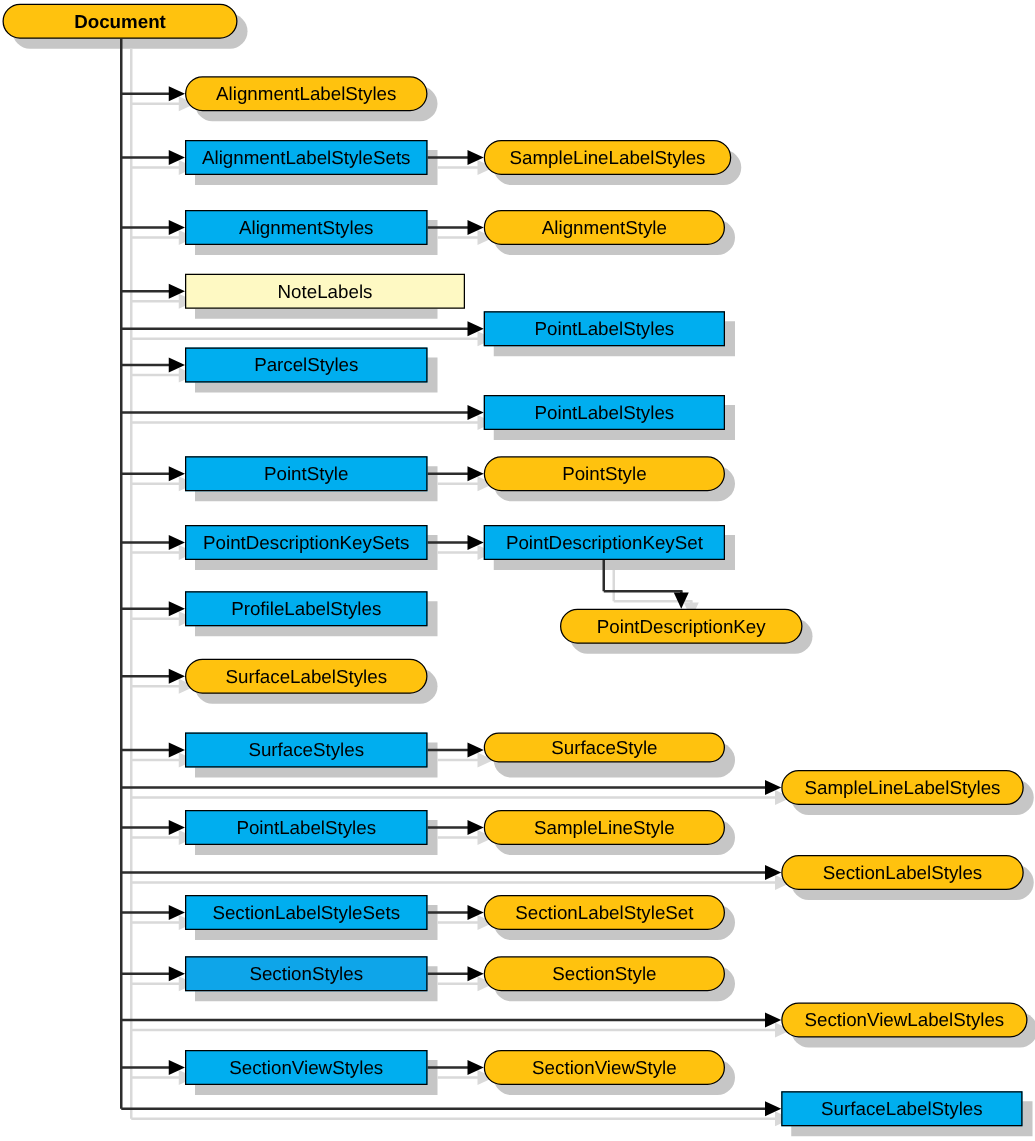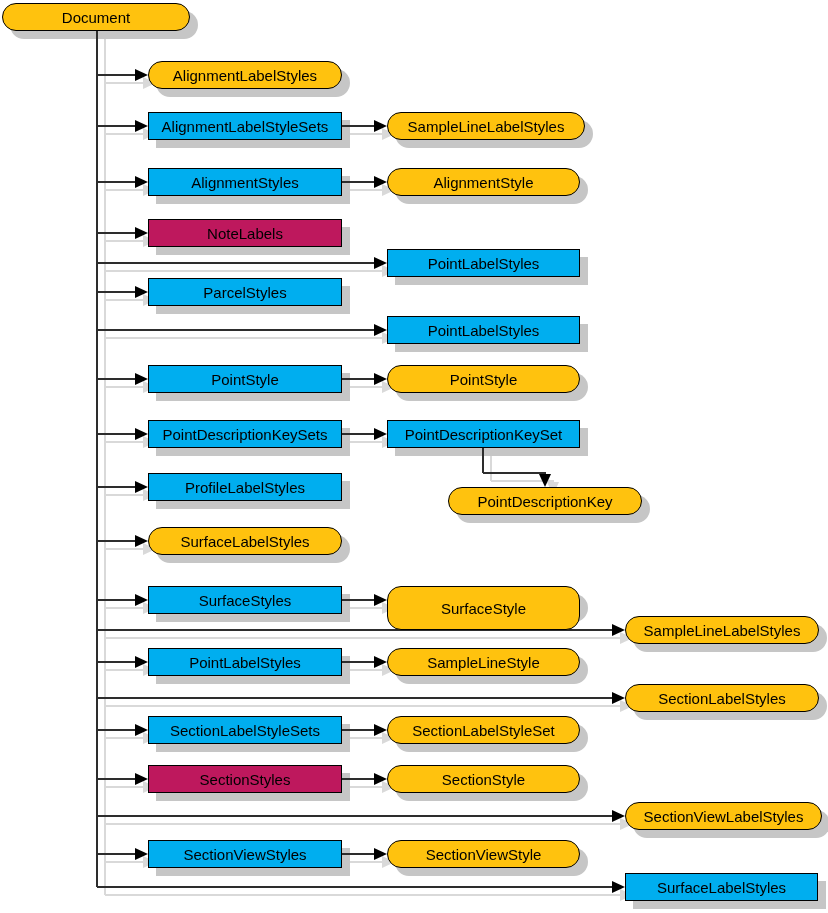--- a/index.html
+++ b/index.html
@@ -174,39 +174,39 @@
     <div class="arrow" style="left: 374px; top: 656px; border-top: 6px solid transparent; border-bottom: 6px solid transparent; border-left: 13px solid rgb(0, 0, 0);"></div>
     <div class="arrow" style="left: 612px; top: 692px; border-top: 6px solid transparent; border-bottom: 6px solid transparent; border-left: 13px solid rgb(0, 0, 0);"></div>
     <div class="arrow" style="left: 135px; top: 724px; border-top: 6px solid transparent; border-bottom: 6px solid transparent; border-left: 13px solid rgb(0, 0, 0);"></div>
     <div class="arrow" style="left: 374px; top: 724px; border-top: 6px solid transparent; border-bottom: 6px solid transparent; border-left: 13px solid rgb(0, 0, 0);"></div>
     <div class="arrow" style="left: 135px; top: 773px; border-top: 6px solid transparent; border-bottom: 6px solid transparent; border-left: 13px solid rgb(0, 0, 0);"></div>
     <div class="arrow" style="left: 374px; top: 773px; border-top: 6px solid transparent; border-bottom: 6px solid transparent; border-left: 13px solid rgb(0, 0, 0);"></div>
     <div class="arrow" style="left: 612px; top: 810px; border-top: 6px solid transparent; border-bottom: 6px solid transparent; border-left: 13px solid rgb(0, 0, 0);"></div>
     <div class="arrow" style="left: 135px; top: 848px; border-top: 6px solid transparent; border-bottom: 6px solid transparent; border-left: 13px solid rgb(0, 0, 0);"></div>
     <div class="arrow" style="left: 374px; top: 848px; border-top: 6px solid transparent; border-bottom: 6px solid transparent; border-left: 13px solid rgb(0, 0, 0);"></div>
     <div class="arrow" style="left: 612px; top: 881px; border-top: 6px solid transparent; border-bottom: 6px solid transparent; border-left: 13px solid rgb(0, 0, 0);"></div>
-    <div class="node pill" style="left: 2px; top: 3px; width: 188px; height: 28px; background: rgb(255, 194, 14); border-color: rgb(0, 0, 0); color: rgb(0, 0, 0);">
+    <div class="node pill" style="left: 2px; top: 3px; width: 188px; height: 28px; background: rgb(255, 194, 14); border-color: rgb(0, 0, 0); color: rgb(0, 0, 0); font-weight: bold;">
       <span>Document</span>
     </div>
     <div class="node pill" style="left: 148px; top: 61px; width: 194px; height: 28px; background: rgb(255, 194, 14); border-color: rgb(0, 0, 0); color: rgb(0, 0, 0);">
       <span>AlignmentLabelStyles</span>
     </div>
     <div class="node rect" style="left: 148px; top: 112px; width: 194px; height: 28px; background: rgb(0, 174, 239); border-color: rgb(0, 0, 0); color: rgb(0, 0, 0);">
       <span>AlignmentLabelStyleSets</span>
     </div>
     <div class="node pill" style="left: 387px; top: 112px; width: 198px; height: 28px; background: rgb(255, 194, 14); border-color: rgb(0, 0, 0); color: rgb(0, 0, 0);">
       <span>SampleLineLabelStyles</span>
     </div>
     <div class="node rect" style="left: 148px; top: 168px; width: 194px; height: 28px; background: rgb(0, 174, 239); border-color: rgb(0, 0, 0); color: rgb(0, 0, 0);">
       <span>AlignmentStyles</span>
     </div>
     <div class="node pill" style="left: 387px; top: 168px; width: 193px; height: 28px; background: rgb(255, 194, 14); border-color: rgb(0, 0, 0); color: rgb(0, 0, 0);">
       <span>AlignmentStyle</span>
     </div>
-    <div class="node rect" style="left: 148px; top: 219px; width: 194px; height: 28px; background: #be185d; border-color: rgb(0, 0, 0); color: rgb(0, 0, 0);">
+    <div class="node rect" style="left: 148px; top: 219px; width: 224px; height: 28px; background: #fef9c3; border-color: rgb(0, 0, 0); color: rgb(0, 0, 0);">
       <span>NoteLabels</span>
     </div>
     <div class="node rect" style="left: 387px; top: 249px; width: 193px; height: 28px; background: rgb(0, 174, 239); border-color: rgb(0, 0, 0); color: rgb(0, 0, 0);">
       <span>PointLabelStyles</span>
     </div>
     <div class="node rect" style="left: 148px; top: 278px; width: 194px; height: 28px; background: rgb(0, 174, 239); border-color: rgb(0, 0, 0); color: rgb(0, 0, 0);">
       <span>ParcelStyles</span>
     </div>
     <div class="node rect" style="left: 387px; top: 316px; width: 193px; height: 28px; background: rgb(0, 174, 239); border-color: rgb(0, 0, 0); color: rgb(0, 0, 0);">
       <span>PointLabelStyles</span>
@@ -228,42 +228,42 @@
     </div>
     <div class="node rect" style="left: 148px; top: 473px; width: 194px; height: 28px; background: rgb(0, 174, 239); border-color: rgb(0, 0, 0); color: rgb(0, 0, 0);">
       <span>ProfileLabelStyles</span>
     </div>
     <div class="node pill" style="left: 148px; top: 527px; width: 194px; height: 28px; background: rgb(255, 194, 14); border-color: rgb(0, 0, 0); color: rgb(0, 0, 0);">
       <span>SurfaceLabelStyles</span>
     </div>
     <div class="node rect" style="left: 148px; top: 586px; width: 194px; height: 28px; background: rgb(0, 174, 239); border-color: rgb(0, 0, 0); color: rgb(0, 0, 0);">
       <span>SurfaceStyles</span>
     </div>
-    <div class="node pill" style="left: 387px; top: 586px; width: 193px; height: 44px; background: rgb(255, 194, 14); border-color: rgb(0, 0, 0); color: rgb(0, 0, 0);">
+    <div class="node pill" style="left: 387px; top: 586px; width: 193px; height: 24px; background: rgb(255, 194, 14); border-color: rgb(0, 0, 0); color: rgb(0, 0, 0);">
       <span>SurfaceStyle</span>
     </div>
     <div class="node pill" style="left: 625px; top: 616px; width: 194px; height: 28px; background: rgb(255, 194, 14); border-color: rgb(0, 0, 0); color: rgb(0, 0, 0);">
       <span>SampleLineLabelStyles</span>
     </div>
     <div class="node rect" style="left: 148px; top: 648px; width: 194px; height: 28px; background: rgb(0, 174, 239); border-color: rgb(0, 0, 0); color: rgb(0, 0, 0);">
       <span>PointLabelStyles</span>
     </div>
     <div class="node pill" style="left: 387px; top: 648px; width: 193px; height: 28px; background: rgb(255, 194, 14); border-color: rgb(0, 0, 0); color: rgb(0, 0, 0);">
       <span>SampleLineStyle</span>
     </div>
     <div class="node pill" style="left: 625px; top: 684px; width: 194px; height: 28px; background: rgb(255, 194, 14); border-color: rgb(0, 0, 0); color: rgb(0, 0, 0);">
       <span>SectionLabelStyles</span>
     </div>
     <div class="node rect" style="left: 148px; top: 716px; width: 194px; height: 28px; background: rgb(0, 174, 239); border-color: rgb(0, 0, 0); color: rgb(0, 0, 0);">
       <span>SectionLabelStyleSets</span>
     </div>
     <div class="node pill" style="left: 387px; top: 716px; width: 193px; height: 28px; background: rgb(255, 194, 14); border-color: rgb(0, 0, 0); color: rgb(0, 0, 0);">
       <span>SectionLabelStyleSet</span>
     </div>
-    <div class="node rect" style="left: 148px; top: 765px; width: 194px; height: 28px; background: #be185d; border-color: rgb(0, 0, 0); color: rgb(0, 0, 0);">
+    <div class="node rect" style="left: 148px; top: 765px; width: 194px; height: 28px; background: #0ea5e9; border-color: rgb(0, 0, 0); color: rgb(0, 0, 0);">
       <span>SectionStyles</span>
     </div>
     <div class="node pill" style="left: 387px; top: 765px; width: 193px; height: 28px; background: rgb(255, 194, 14); border-color: rgb(0, 0, 0); color: rgb(0, 0, 0);">
       <span>SectionStyle</span>
     </div>
     <div class="node pill" style="left: 625px; top: 802px; width: 197px; height: 28px; background: rgb(255, 194, 14); border-color: rgb(0, 0, 0); color: rgb(0, 0, 0);">
       <span>SectionViewLabelStyles</span>
     </div>
     <div class="node rect" style="left: 148px; top: 840px; width: 194px; height: 28px; background: rgb(0, 174, 239); border-color: rgb(0, 0, 0); color: rgb(0, 0, 0);">
       <span>SectionViewStyles</span>

